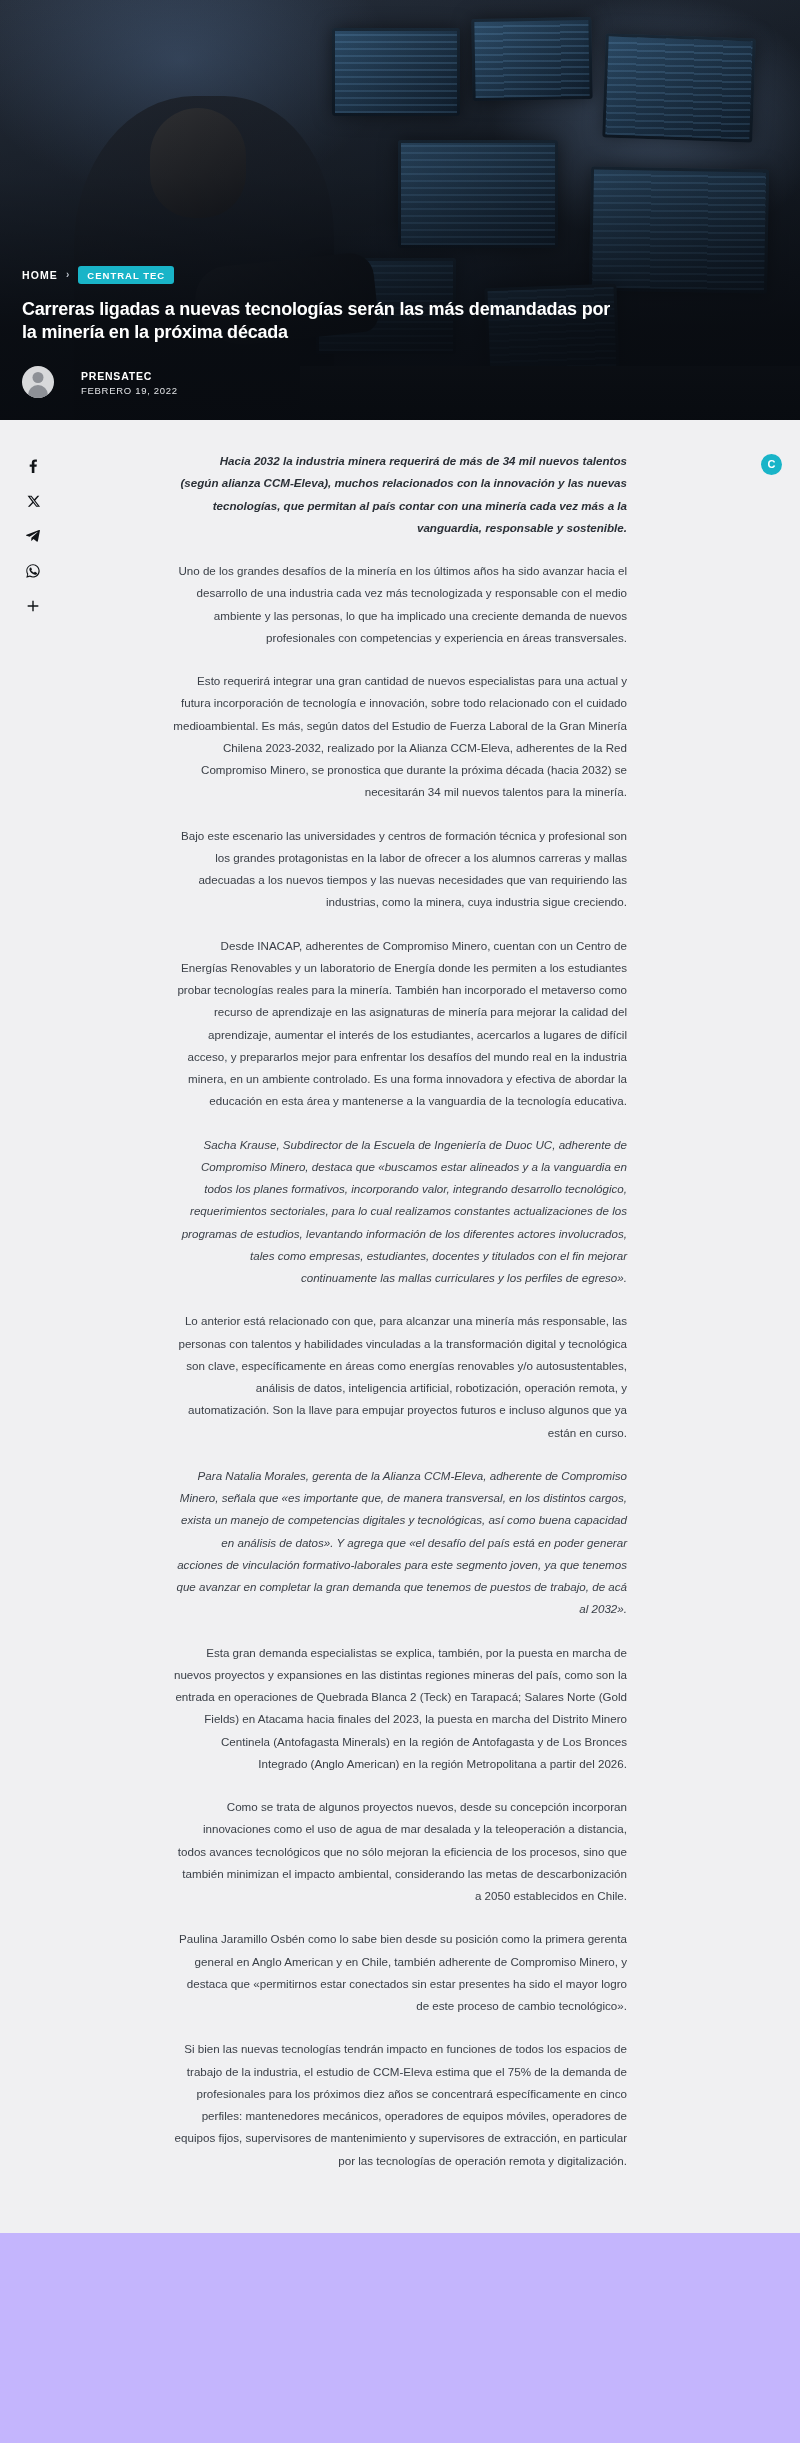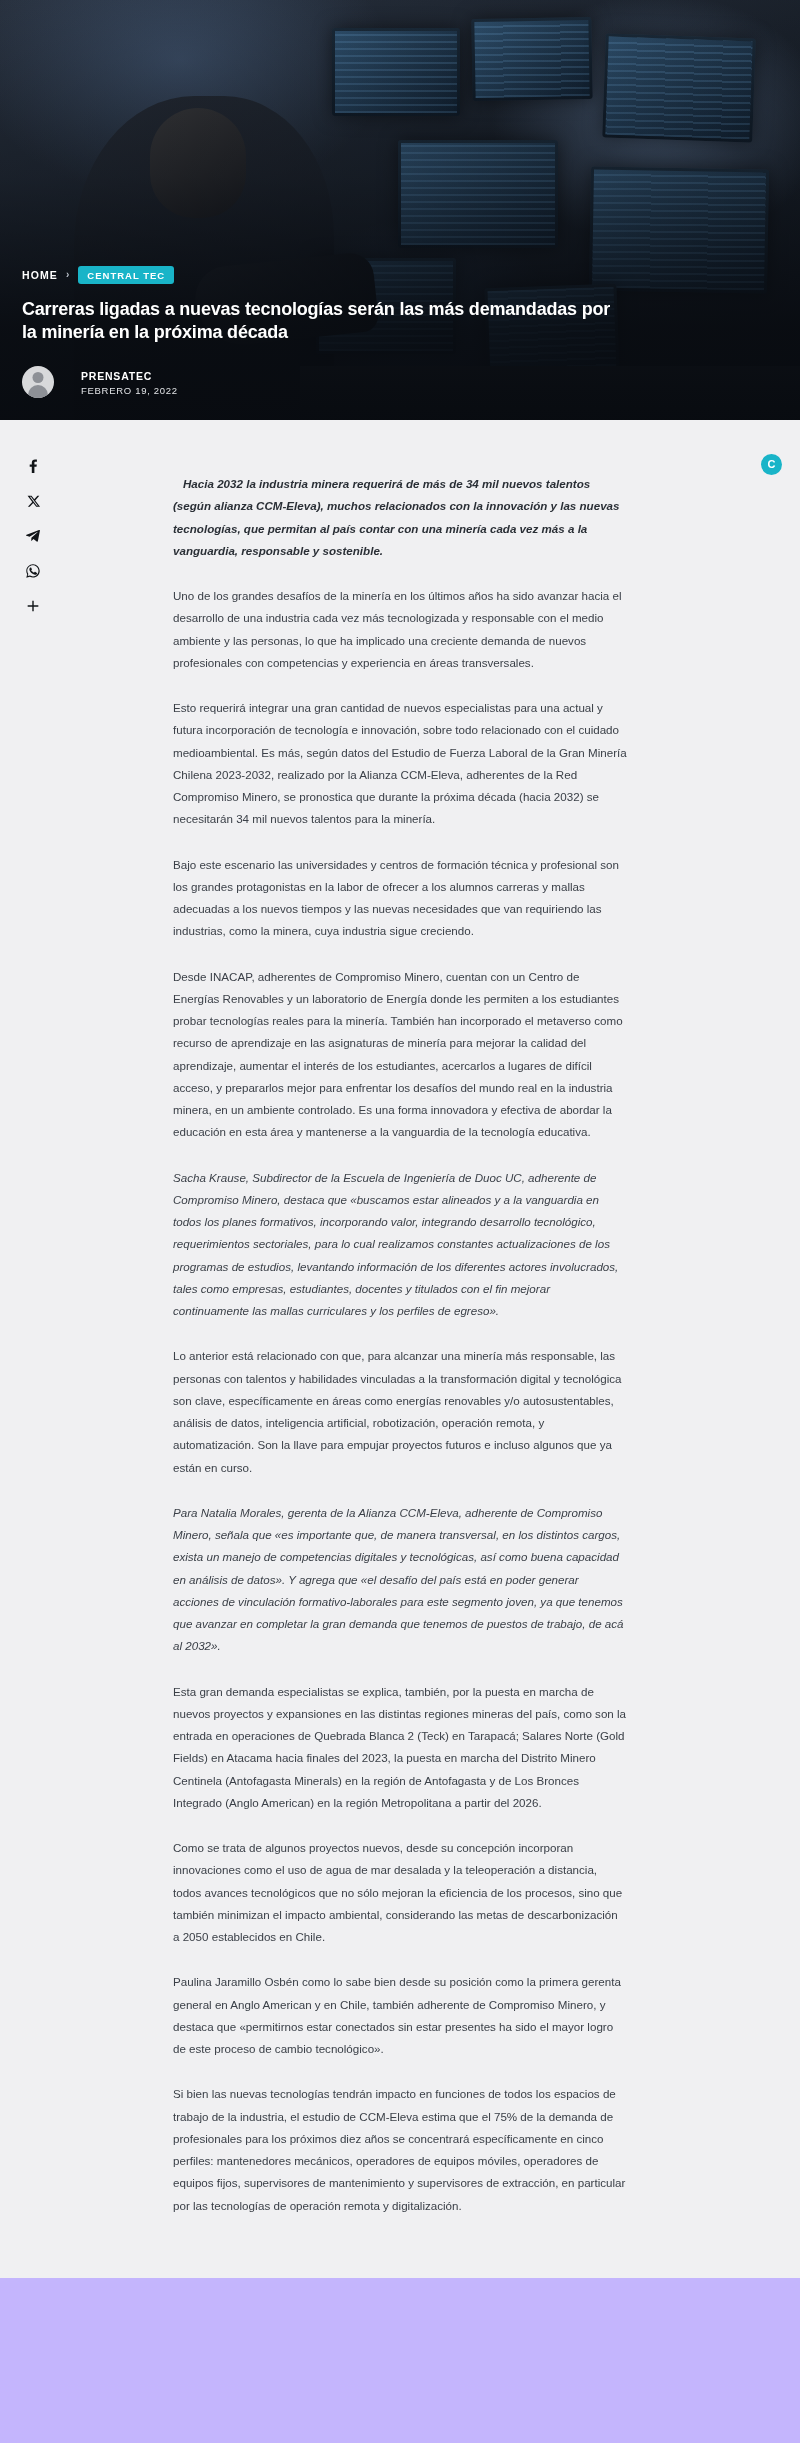--- a/index.html
+++ b/index.html
@@ -159,22 +159,21 @@
   .article {
     margin: 0 auto;
     width: 454px;
     padding-left: 0;
   }
   .article p {
     color: #3b4048;
     font-size: 11.6px;
     line-height: 1.92;
     margin-bottom: 21px;
-    text-align: left;
-    margin-top: 23px;
+    text-align: right;
   }
   .article p.lead {
     font-style: italic;
     font-weight: 700;
     color: #2a2f36;
     text-indent: 10px;
   }
   .article p.quote-ital { font-style: italic; }
   .float-btn {
     position: absolute;

